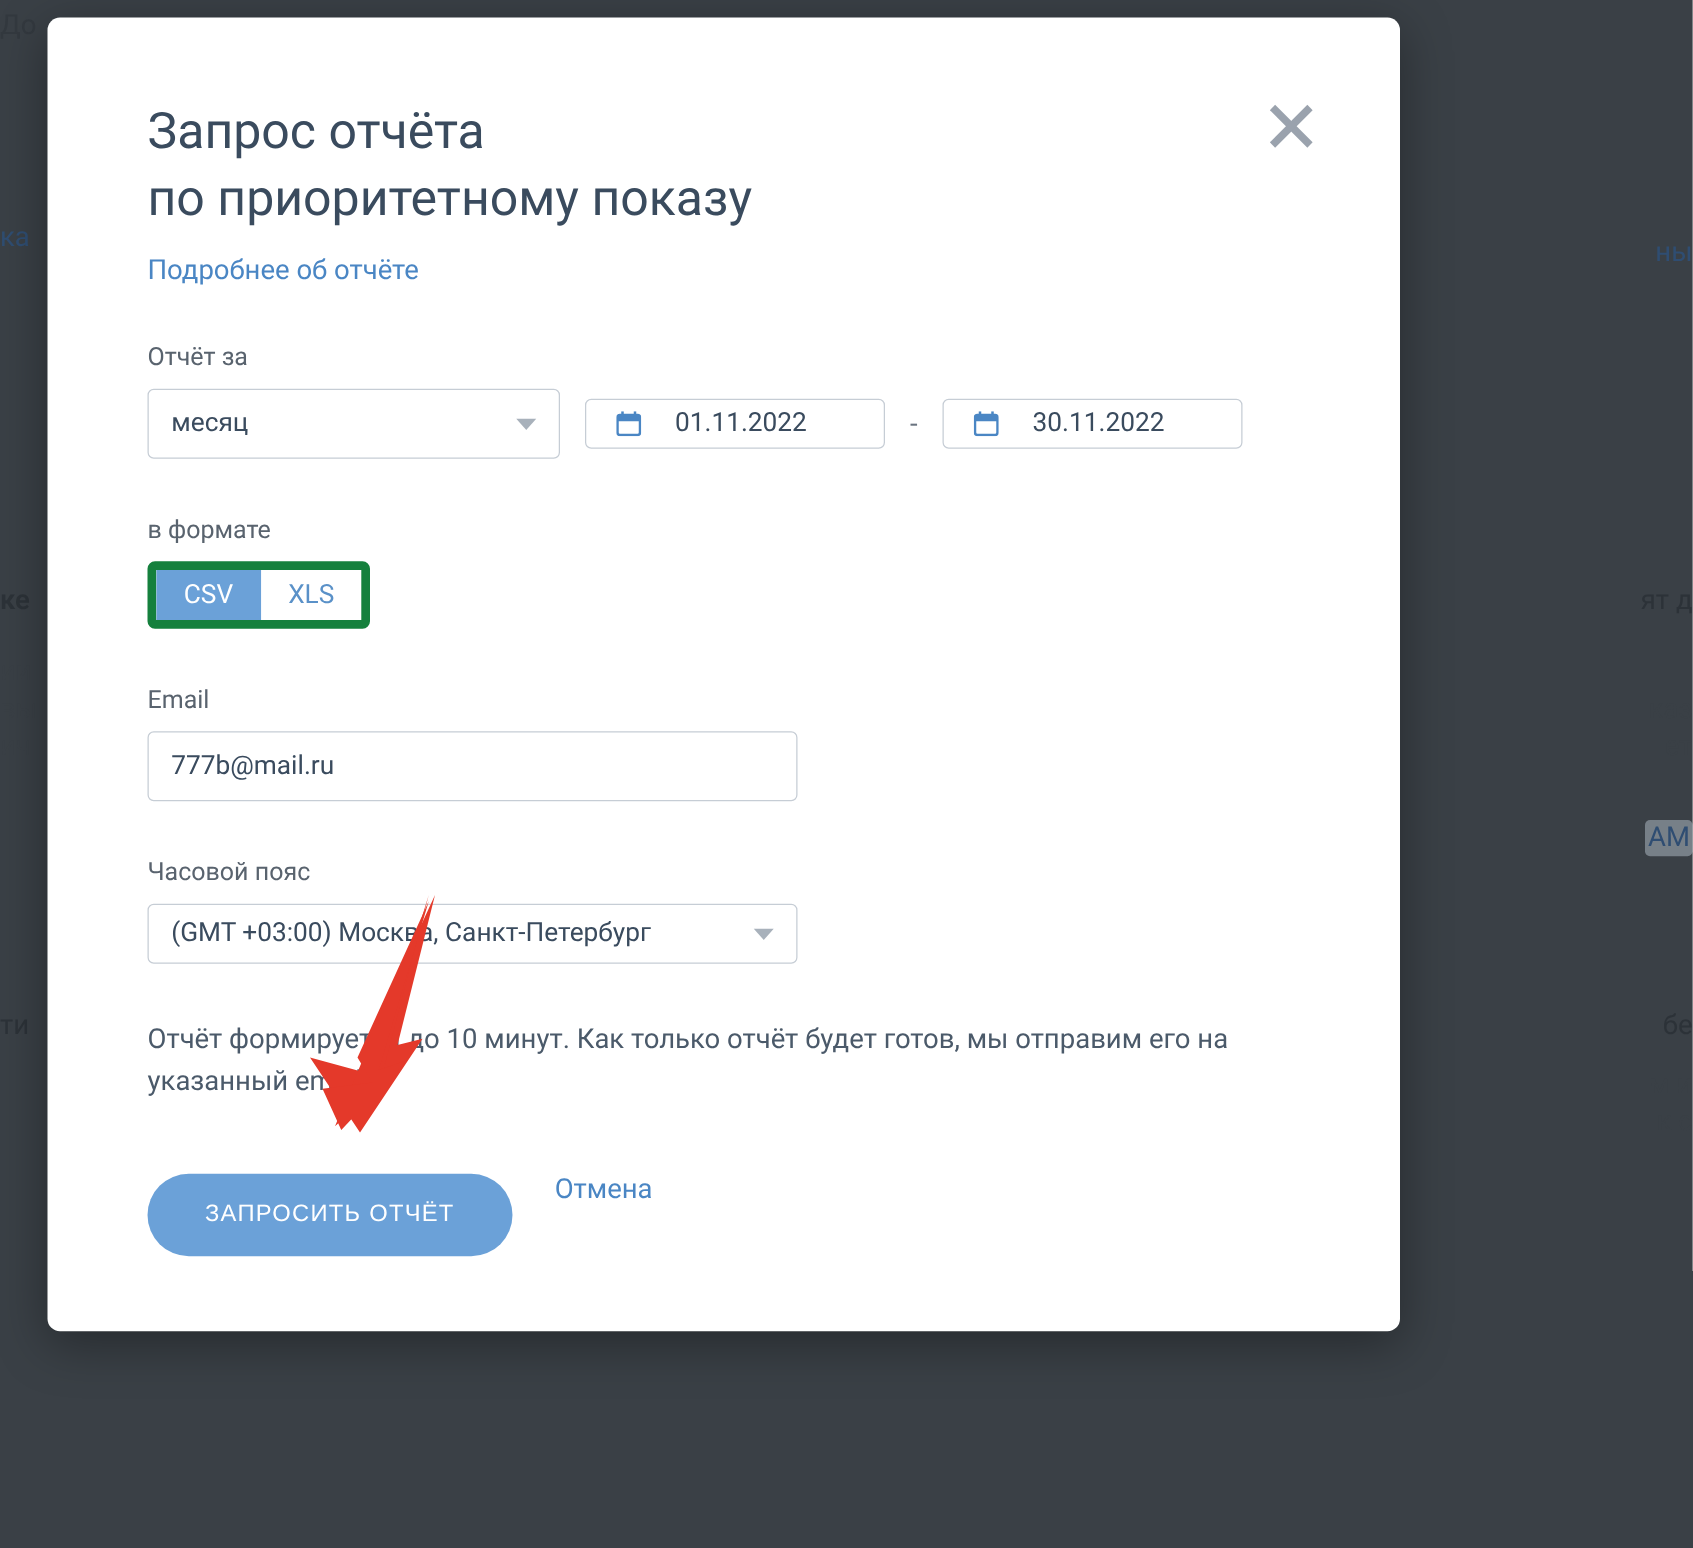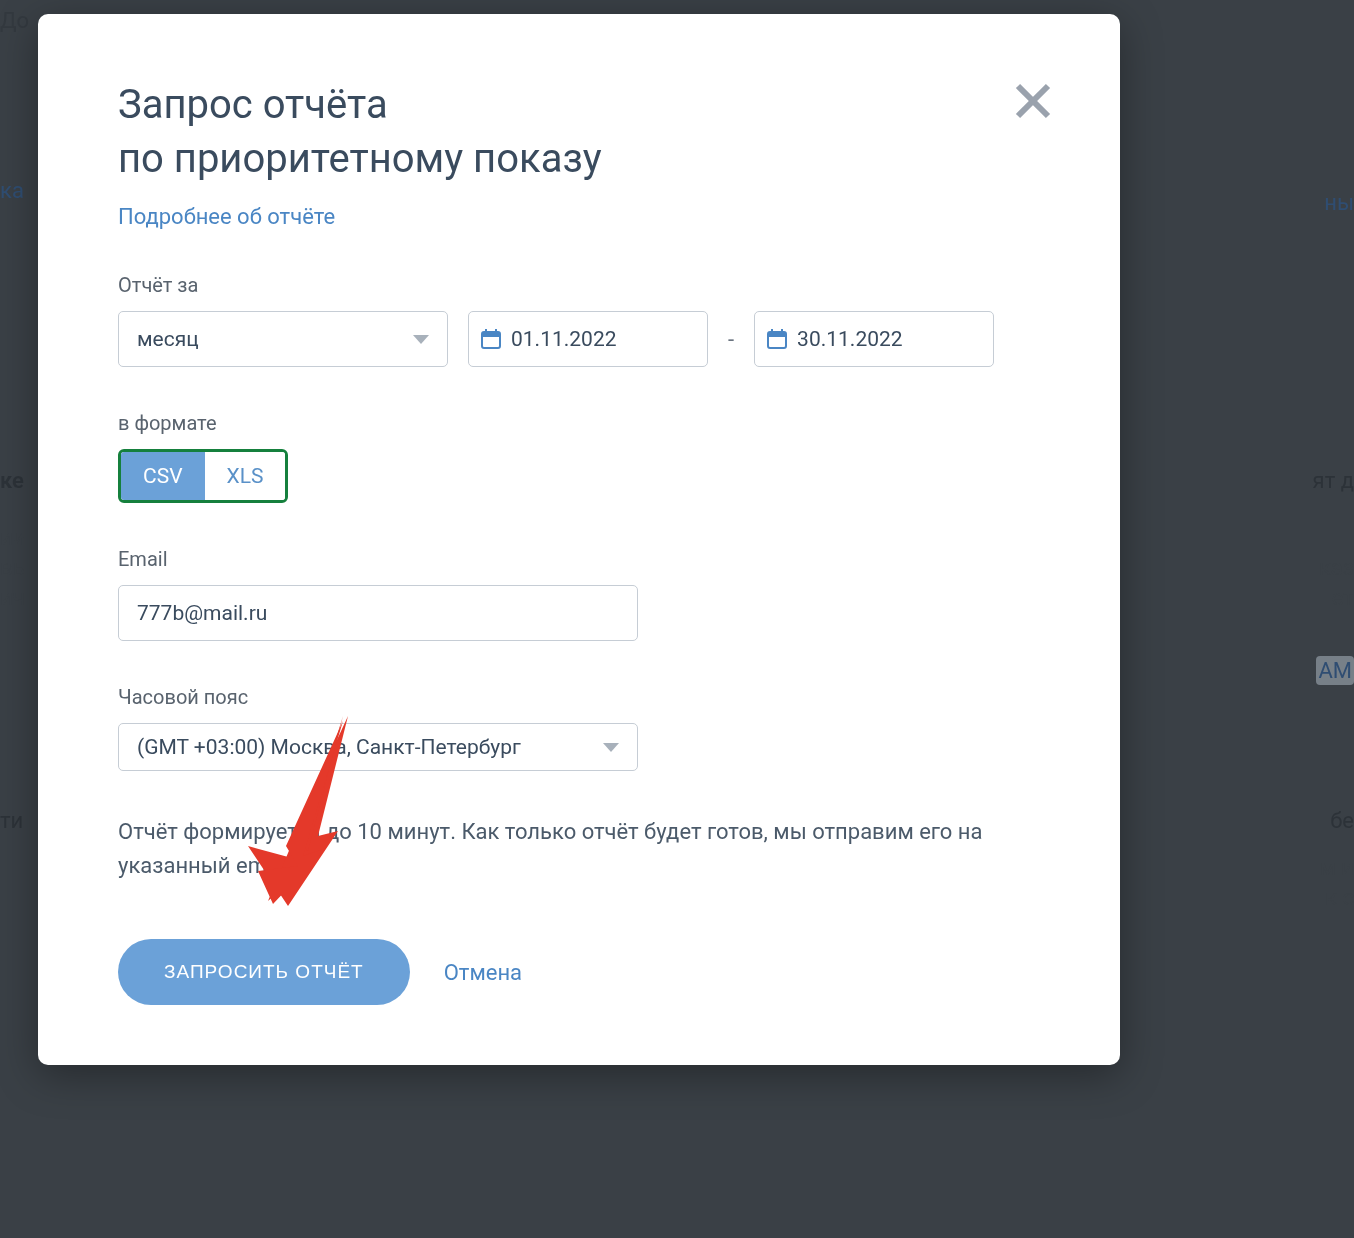--- a/index.html
+++ b/index.html
@@ -82,27 +82,27 @@
     .select, .date-input, .email-input, .tz-select {
       border: 1px solid #c6cdd5;
       border-radius: 5px;
       background: #fff;
       font-size: 21px;
       color: #3a4b5e;
       display: flex;
       align-items: center;
     }
     .select { width: 330px; height: 56px; padding: 0 18px; justify-content: space-between; cursor: pointer; }
-    .date-input { width: 240px; height: 56px; padding: 0 12px; gap: 10px; cursor: text; }
+    .date-input { width: 240px; height: 40px; padding: 0 24px; gap: 27px; cursor: text; }
     .dash { color: #6a7480; font-size: 22px; }
     .caret-down { width:0; height:0; border-left:8px solid transparent; border-right:8px solid transparent; border-top:9px solid #a8b1bb; }
     .cal-icon { width:20px; height:20px; flex-shrink:0; }
     .toggle {
       display: inline-flex;
-      border: 3px solid #15803d;
+      border: 7px solid #15803d;
       border-radius: 6px;
       overflow: hidden;
       height: 54px;
     }
     .toggle-opt {
       display: flex;
       align-items: center;
       padding: 0 22px;
       font-size: 21px;
       cursor: pointer;
@@ -112,21 +112,20 @@
     .email-input { width: 520px; height: 56px; padding: 0 18px; }
     .tz-select { width: 520px; height: 48px; padding: 0 18px; justify-content: space-between; cursor: pointer; }
     .info-text {
       color: #4b5a6a;
       font-size: 22px;
       line-height: 1.55;
       margin-top: 44px;
     }
     .actions {
       display: flex;
-      align-items: center;
       gap: 34px;
       margin-top: 56px;
     }
     .primary-btn {
       background: #6ba1d8;
       color: #fff;
       font-size: 19px;
       letter-spacing: 1px;
       border: none;
       border-radius: 40px;

